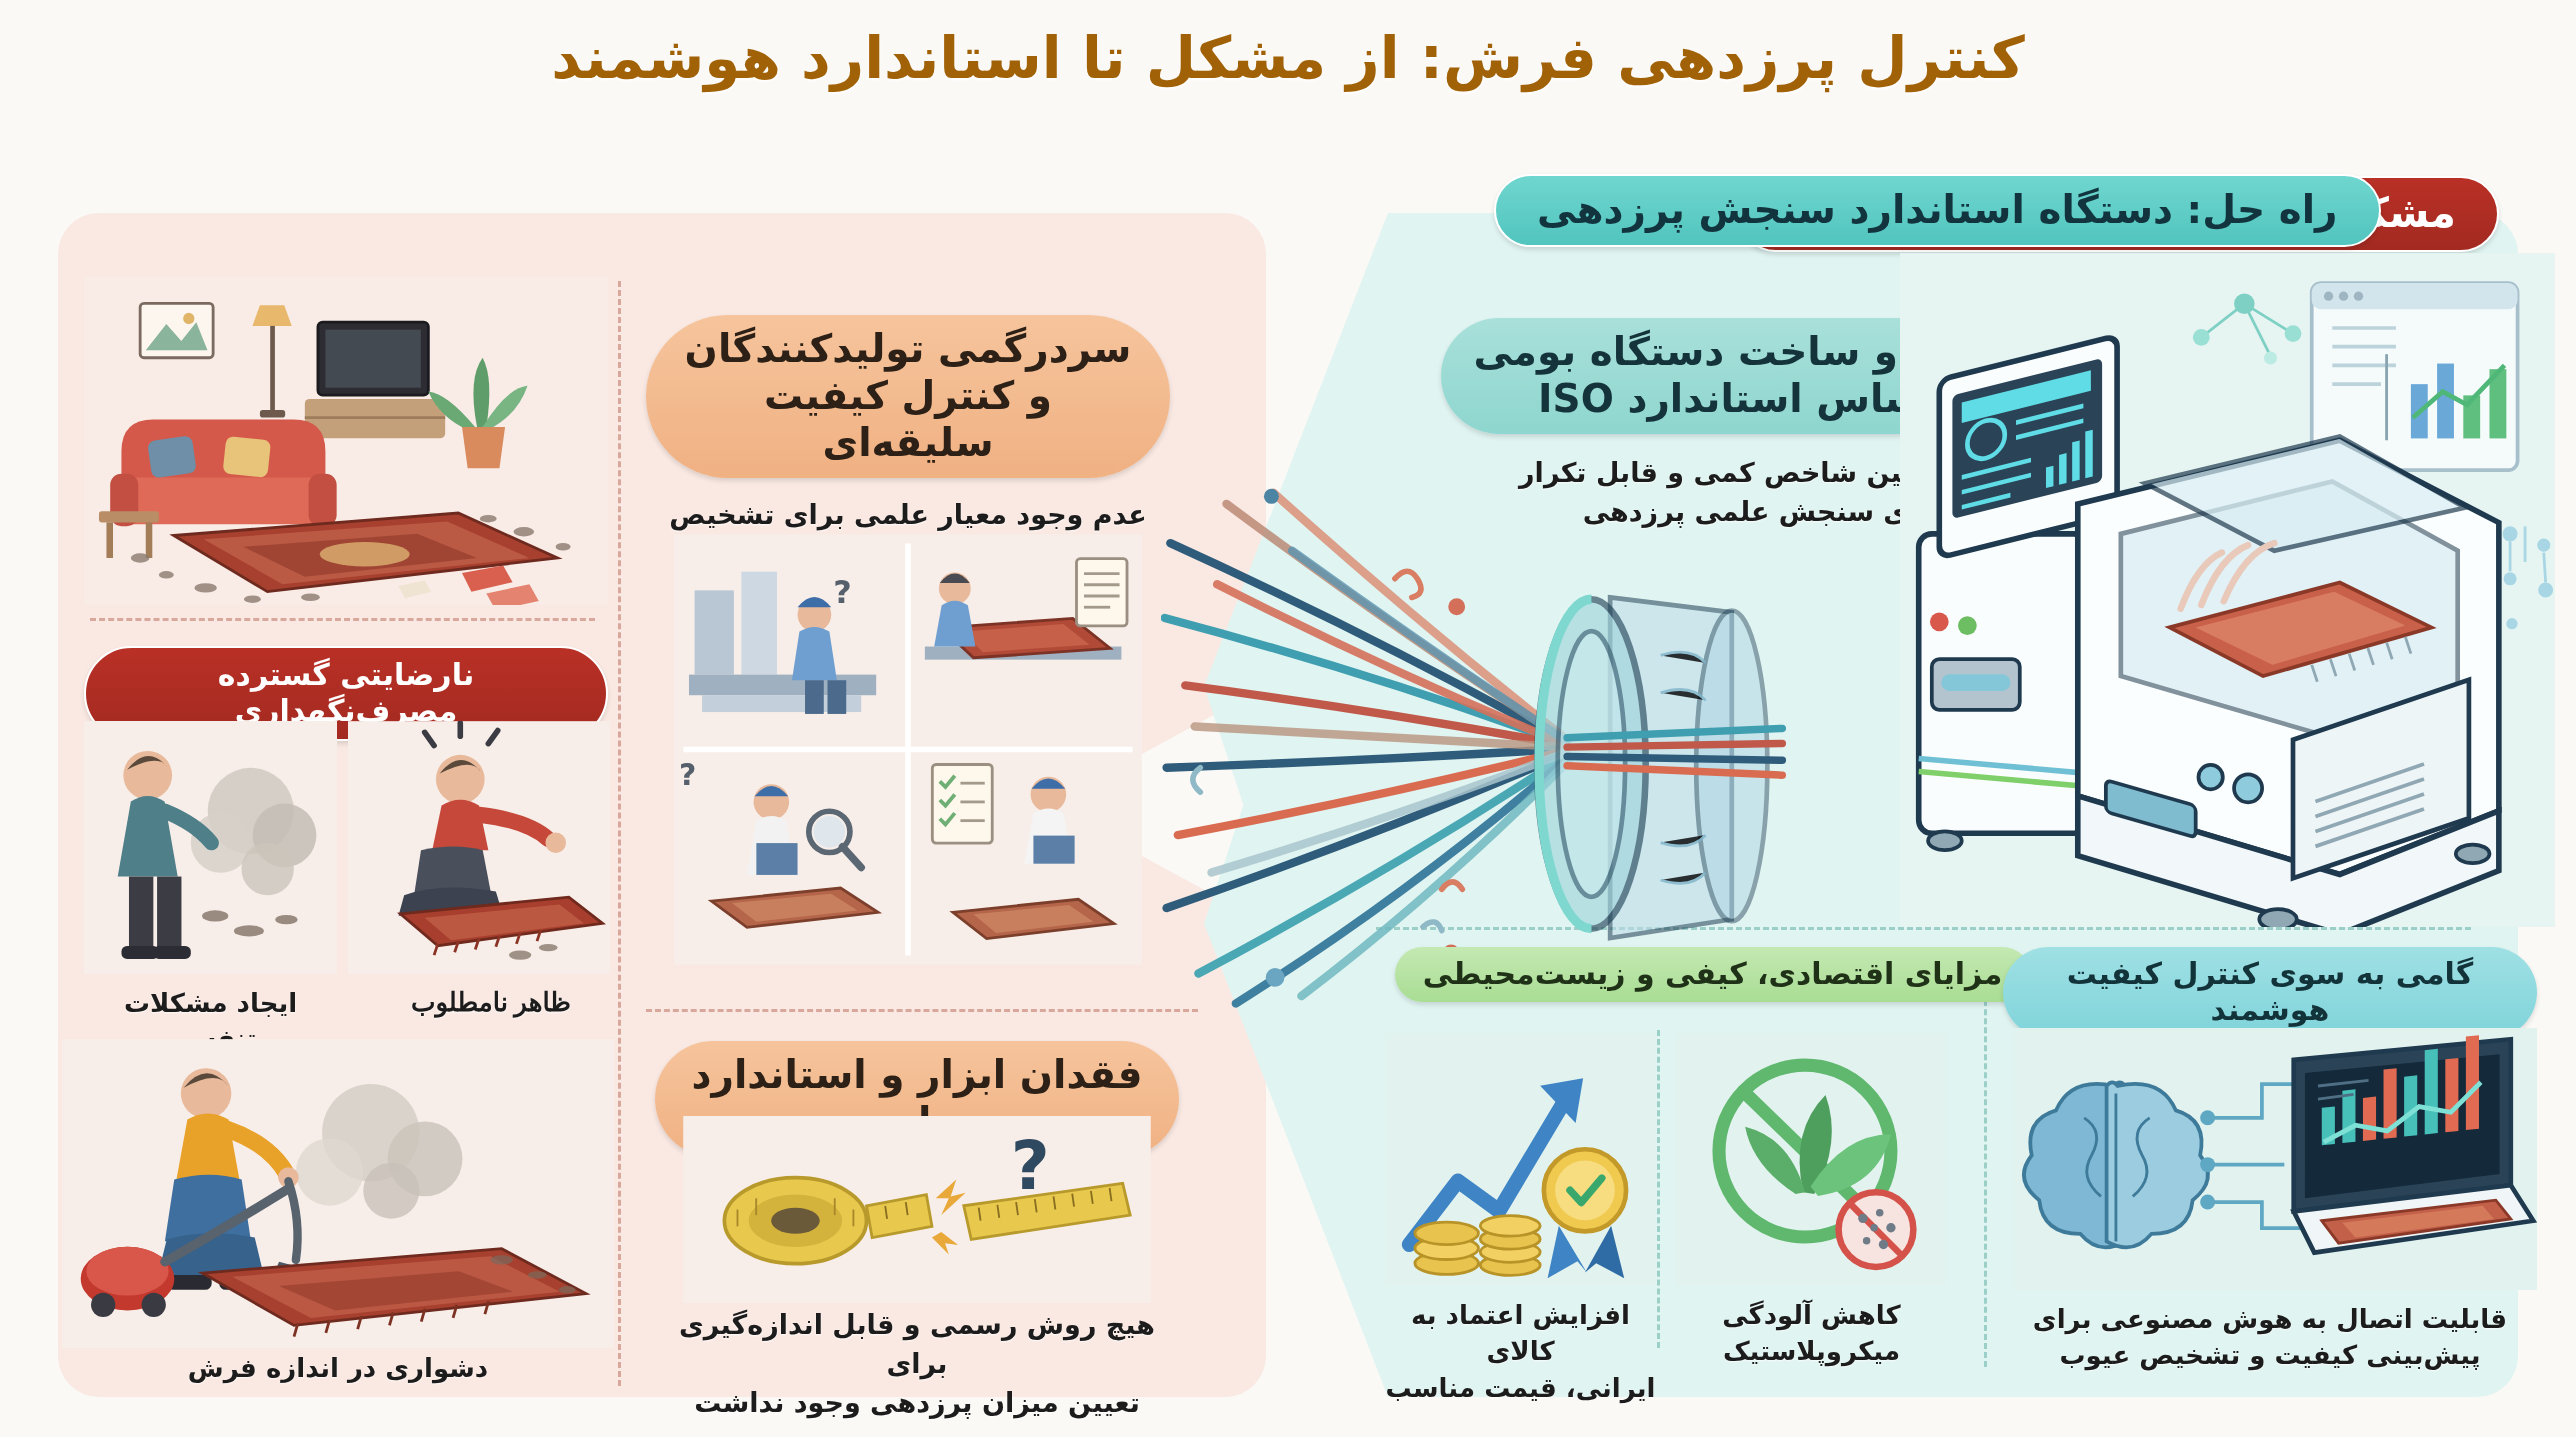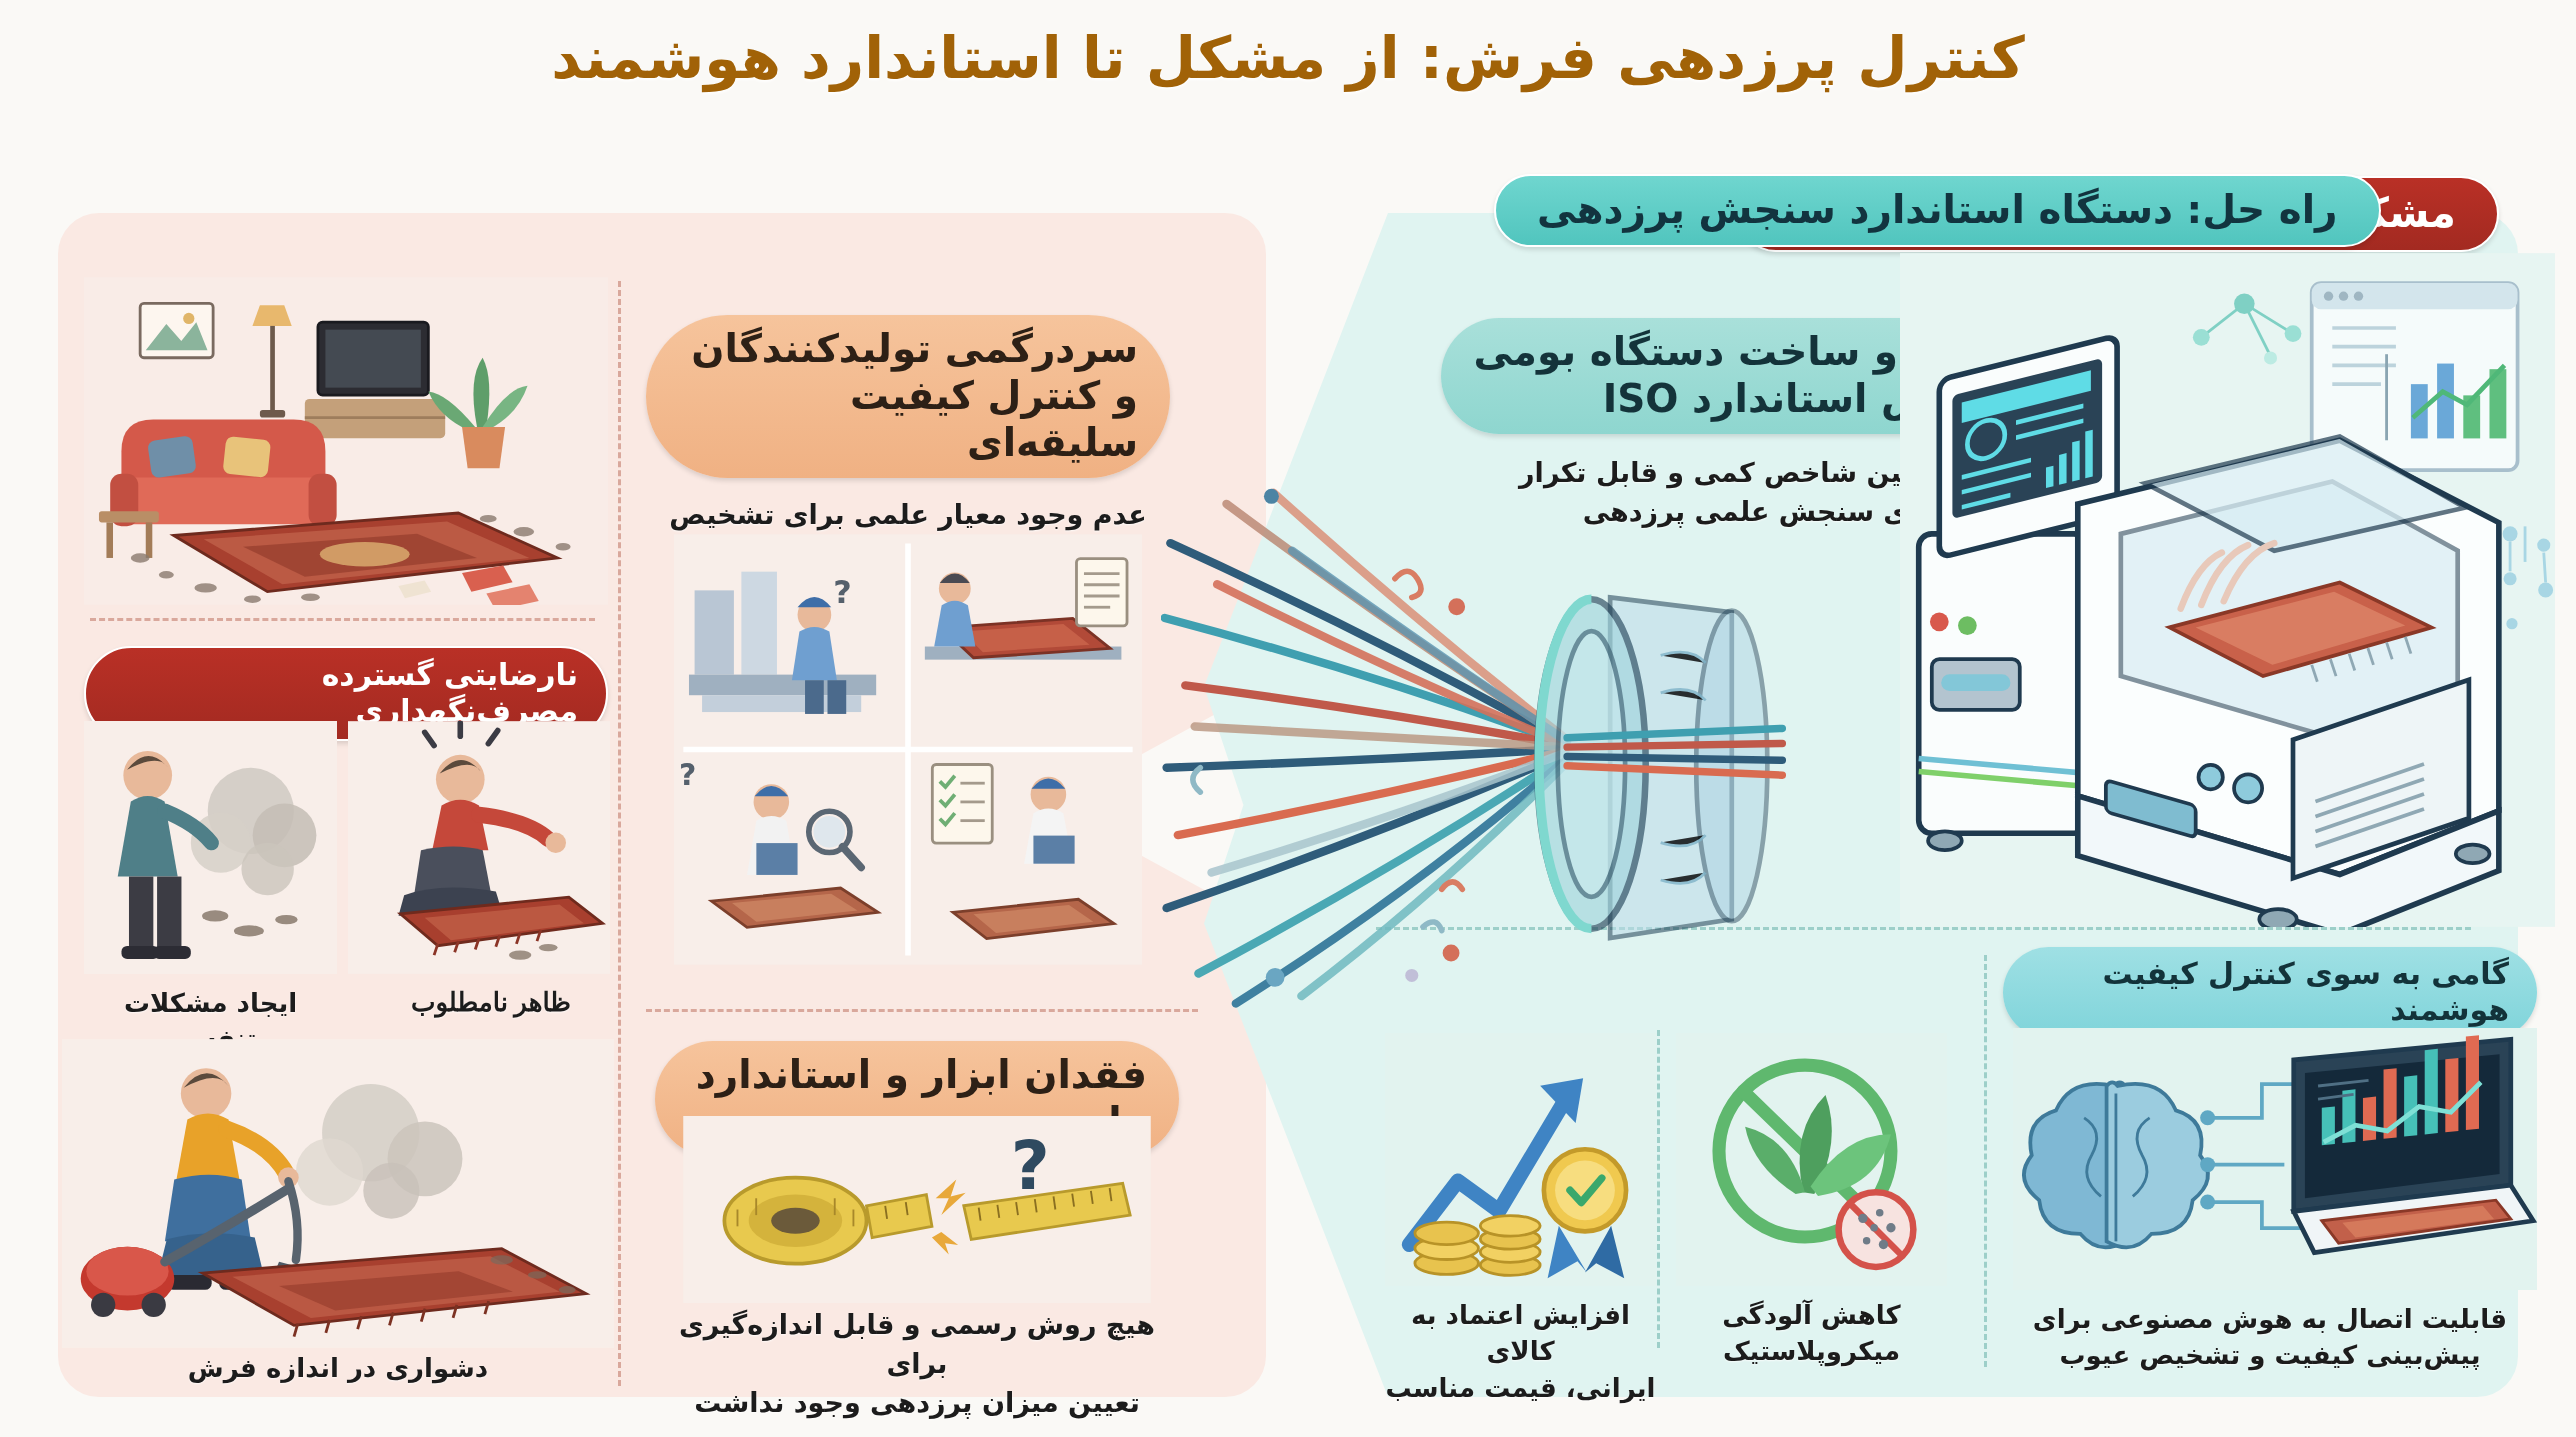--- a/index.html
+++ b/index.html
@@ -35,21 +35,21 @@
     border-radius: 41px;
     clip-path: polygon(14% 0, 100% 0, 100% 100%, 14% 100%, 0 60%, 3% 50%, 0 40%);
   }
 
   
   .badge {
     display: inline-block;
     border-radius: 935px;
     font-weight: 700;
     line-height: 1.2;
-    text-align: right;
+    text-align: center;
     white-space: pre-line;
     box-shadow: 0 2.8px 5.6px rgba(0,0,0,0.13);
   }
   .badge-red {
     background: linear-gradient(180deg,#b93026 0%,#a32a21 100%);
     color: #ffffff;
     border: 2.8px solid #ffffff;
   }
   .badge-teal {
     background: linear-gradient(180deg,#6fd6cf 0%,#51c5be 100%);
@@ -598,20 +598,23 @@
         <circle cx="654" cy="396" r="6"></circle>
       </g>
       <g stroke="#a8d6e4" stroke-width="3" fill="none">
         <line x1="652" y1="308" x2="652" y2="340"></line>
           <line x1="688" y1="320" x2="690" y2="352"></line>
         <path d="M668 330 L668 292"></path>
       </g>
     </svg>
   </div>
 
+  <div class="abs center-x" style="left:1385px; top:947px; width:655px;">
+    <div class="badge badge-mint sub-badge small">مزایای اقتصادی، کیفی و زیست‌محیطی</div>
+  </div>
 
   <div class="illus" style="left:1385px; top:1033px; width:271px; height:253px;">
     <svg viewBox="0 0 290 270" xmlns="http://www.w3.org/2000/svg">
       <rect width="290" height="270" fill="#e2f3ef"></rect>
 
       <path d="M26 226 L78 158 L122 190 L196 66" stroke="#3f84c4" stroke-width="16" fill="none" stroke-linecap="round" stroke-linejoin="round"></path>
       <path d="M166 56 L212 48 L204 96 Z" fill="#3f84c4"></path>
 
       <g>
         <ellipse cx="66" cy="246" rx="34" ry="12" fill="#e8c34e" stroke="#b89327" stroke-width="3"></ellipse>

